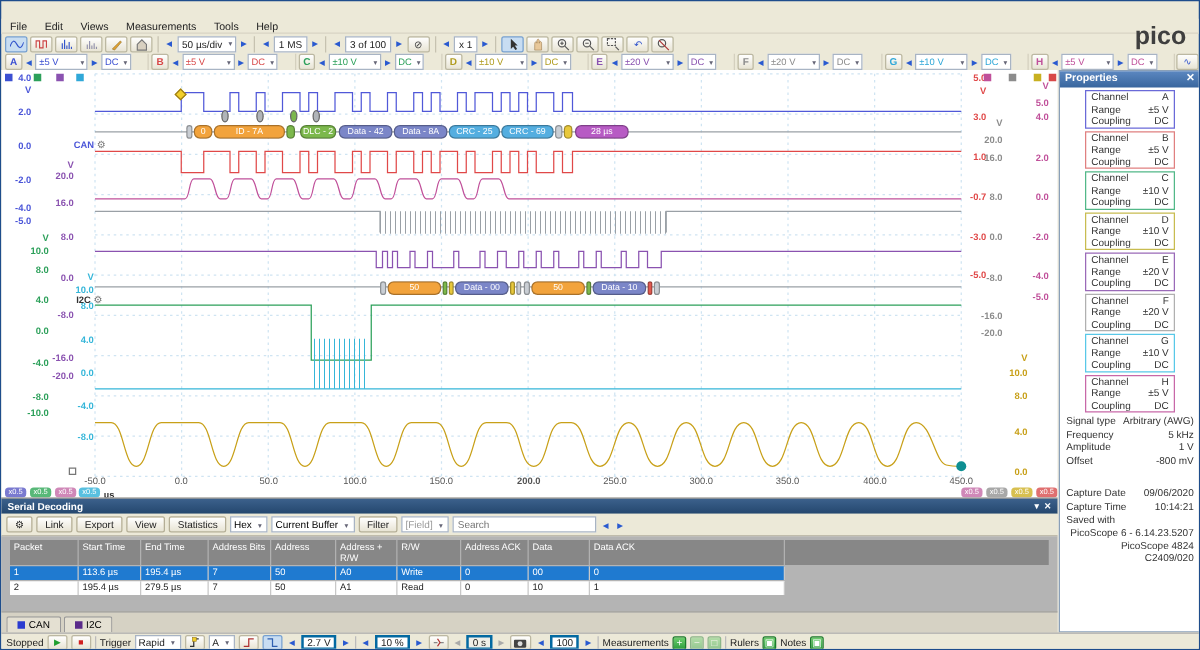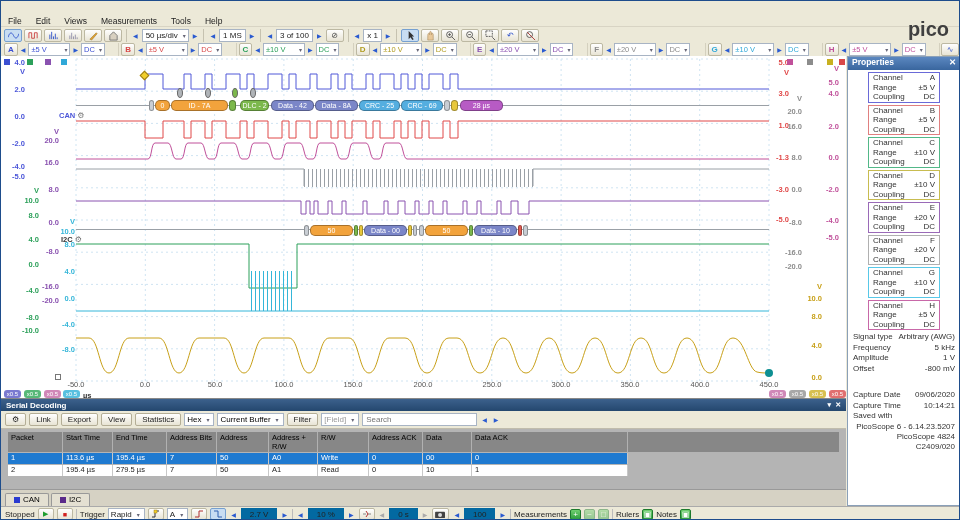--- a/index.html
+++ b/index.html
@@ -88,40 +88,40 @@
   .sd-title{height:12px;background:linear-gradient(#3c618c,#24476e);color:#fff;font-size:8px;font-weight:bold;
     display:flex;align-items:center;justify-content:space-between;padding:0 5px;}
   .sd-icons{display:flex;gap:4px;font-size:7px;}
   .sd-toolbar{height:18px;background:#ece9d8;display:flex;align-items:center;gap:3px;padding:0 4px;border-bottom:1px solid #c0bcac;}
   .sbtn{font-size:8px;padding:1px 6px;border:1px solid #b4ae96;background:linear-gradient(#fff,#e8e4d4);border-radius:2px;color:#222;}
   .ssel{display:inline-flex;align-items:center;border:1px solid #a8b4c4;background:#fff;font-size:8px;height:13px;padding:0 2px;gap:3px;}
   .ssel .gray{color:#999;}
   .sinput{width:115px;height:13px;border:1px solid #a8b4c4;font-size:8px;padding:0 3px;font-family:"Liberation Sans",sans-serif;}
   .sd-table{position:relative;flex:1;background:#b4b4b4;padding-top:3px;}
   .srow{display:flex;margin-left:7px;width:620px;}
-  .shead{width:831px;background:#878787;color:#000000;height:20px;}
+  .shead{width:831px;background:#878787;color:#ffffff;height:20px;}
   .shead .scell{border-right:1px solid rgba(255,255,255,.35);height:20px;}
   .scell{font-size:7.5px;padding:1px 3px;overflow:hidden;flex:none;}
   .r1{background:#1f7ad0;color:#fff;height:11px;margin-top:1px;}
   .r2{background:#fff;color:#222;height:11px;margin-top:1px;}
   .r1 .scell,.r2 .scell{border-right:1px solid #c8c8c8;height:11px;padding-top:0;}
   
   .tabsbar{position:absolute;left:0;top:488px;width:845px;height:17px;background:#d6d2c4;border-top:1px solid #999;
     display:flex;align-items:flex-end;padding-left:4px;gap:2px;}
   .tab{display:inline-flex;align-items:center;gap:3px;padding:1px 8px 2px;font-size:8px;border:1px solid #999;
     border-bottom:none;background:#e4e0d2;border-radius:2px 2px 0 0;}
   .sq{width:6px;height:6px;display:inline-block;}
   .statusbar{position:absolute;left:0;top:505px;width:960px;height:15px;background:#ece9d8;border-top:1px solid #aaa;
     display:flex;align-items:center;gap:3px;padding:0 4px;font-size:8px;color:#222;}
   .vsep{width:1px;height:11px;background:#bbb;}
   .sb-btn{height:12px;min-width:16px;border:1px solid #bcb8a2;background:linear-gradient(#fff,#e8e4d4);border-radius:2px;
     display:inline-flex;align-items:center;justify-content:center;font-size:7px;padding:0 2px;}
   .sb-btn.pressed{background:#c8ddf2;border-color:#76a0d0;}
   .play{color:#1f9f2f;} .stop{color:#d02020;}
-  .spin{display:inline-flex;align-items:center;border:6px solid #0369a1;background:#fff;height:12px;font-size:8px;}
+  .spin{display:inline-flex;align-items:center;border:2px solid #0369a1;background:#fff;height:12px;font-size:8px;}
   .spin.disabled{color:#aaa;background:#f0efe8;}
   .gbtn{width:11px;height:11px;background:linear-gradient(#6fcf6f,#2f9f3f);border:1px solid #1c7a2c;color:#fff;
     font-size:8px;line-height:9px;text-align:center;border-radius:2px;display:inline-block;}
   .gbtn.dim{opacity:.45;}
 </style>
 </head>
 <body>
 
 <div class="app">
 
@@ -412,21 +412,21 @@
         <span class="tk" style="top: 239px;">0.0</span>
         <span class="tk" style="top: 265px;">-4.0</span>
         <span class="tk" style="top: 290px;">-8.0</span>
       </div>
     <div class="axcol" id="ax-B">
 
     <span class="tk" style="top: 3px;">5.0</span>
         <span class="tk" style="top: 13px;">V</span>
         <span class="tk" style="top: 34px;">3.0</span>
         <span class="tk" style="top: 66px;">1.0</span>
-        <span class="tk" style="top: 98px;">-1.3</span>
+        <span class="tk" style="top: 98px;">-0.7</span>
         <span class="tk" style="top: 130px;">-3.0</span>
         <span class="tk" style="top: 160px;">-5.0</span>
       </div>
     <div class="axcol" id="ax-F">
 
     <span class="tk" style="top: 39px;">V</span>
         <span class="tk" style="top: 52px;">20.0</span>
         <span class="tk" style="top: 67px;">16.0</span>
         <span class="tk" style="top: 98px;">8.0</span>
         <span class="tk" style="top: 130px;">0.0</span>
@@ -454,21 +454,21 @@
         <span class="tk" style="top: 178px;">-5.0</span>
       </div>
 
     <div>
 
     <span class="xtk" style="left: 75px;">-50.0</span>
         <span class="xtk" style="left: 144px;">0.0</span>
         <span class="xtk" style="left: 214px;">50.0</span>
         <span class="xtk" style="left: 283px;">100.0</span>
         <span class="xtk" style="left: 352px;">150.0</span>
-        <span class="xtk" style="left: 422px;">200.0</span>
+        <span class="xtk" style="left: 422px; font-weight: bold;">200.0</span>
         <span class="xtk" style="left: 491px;">250.0</span>
         <span class="xtk" style="left: 560px;">300.0</span>
         <span class="xtk" style="left: 629px;">350.0</span>
         <span class="xtk" style="left: 699px;">400.0</span>
         <span class="xtk" style="left: 768px;">450.0</span>
       </div>
     <span class="xunit">µs</span>
 
     <div>
 

